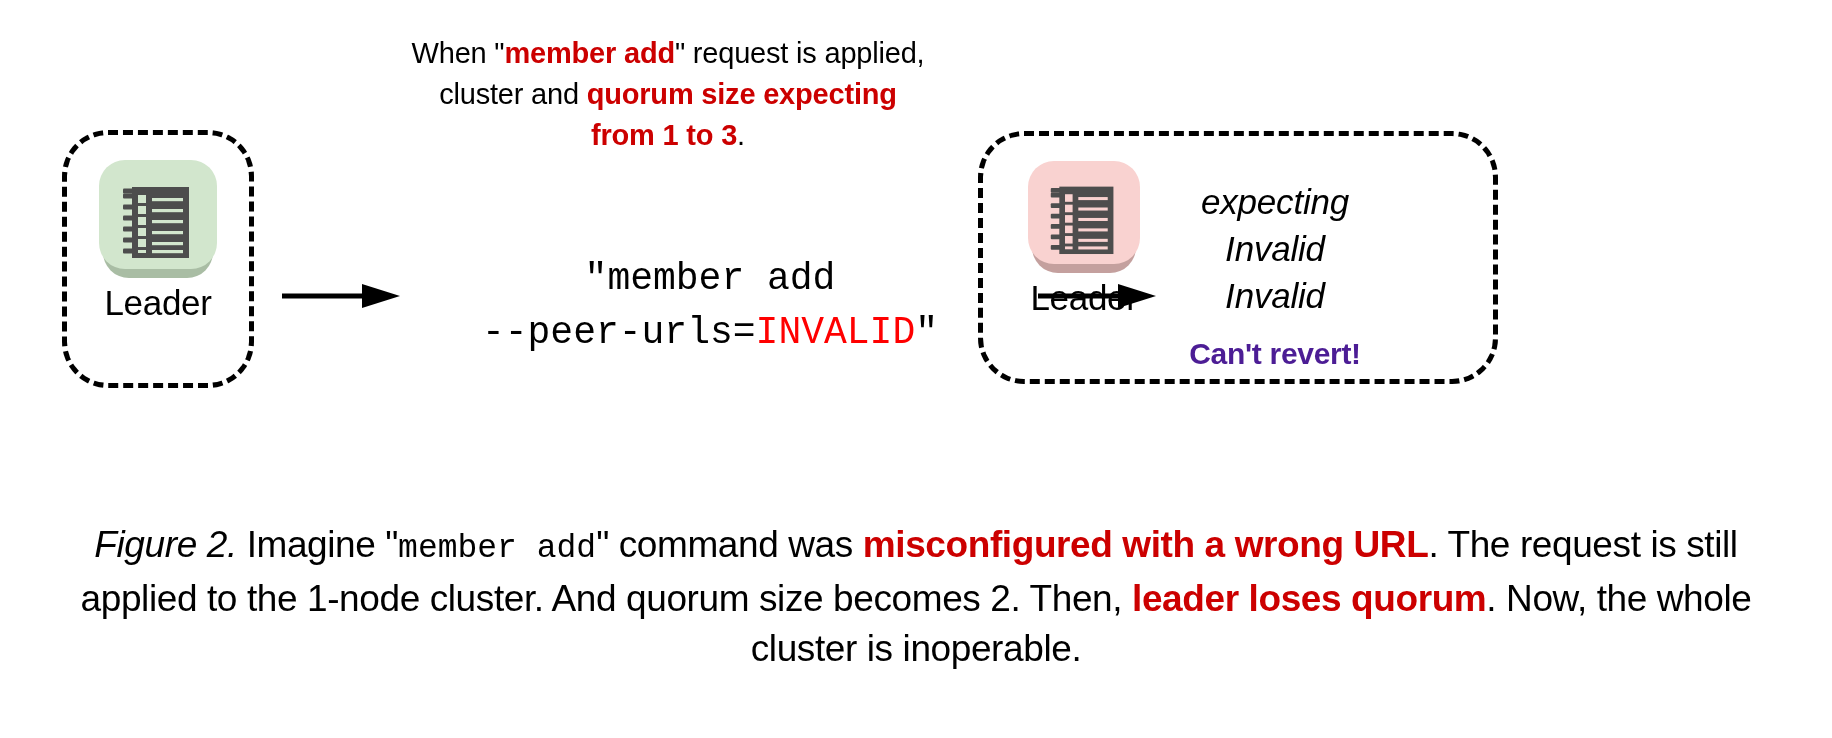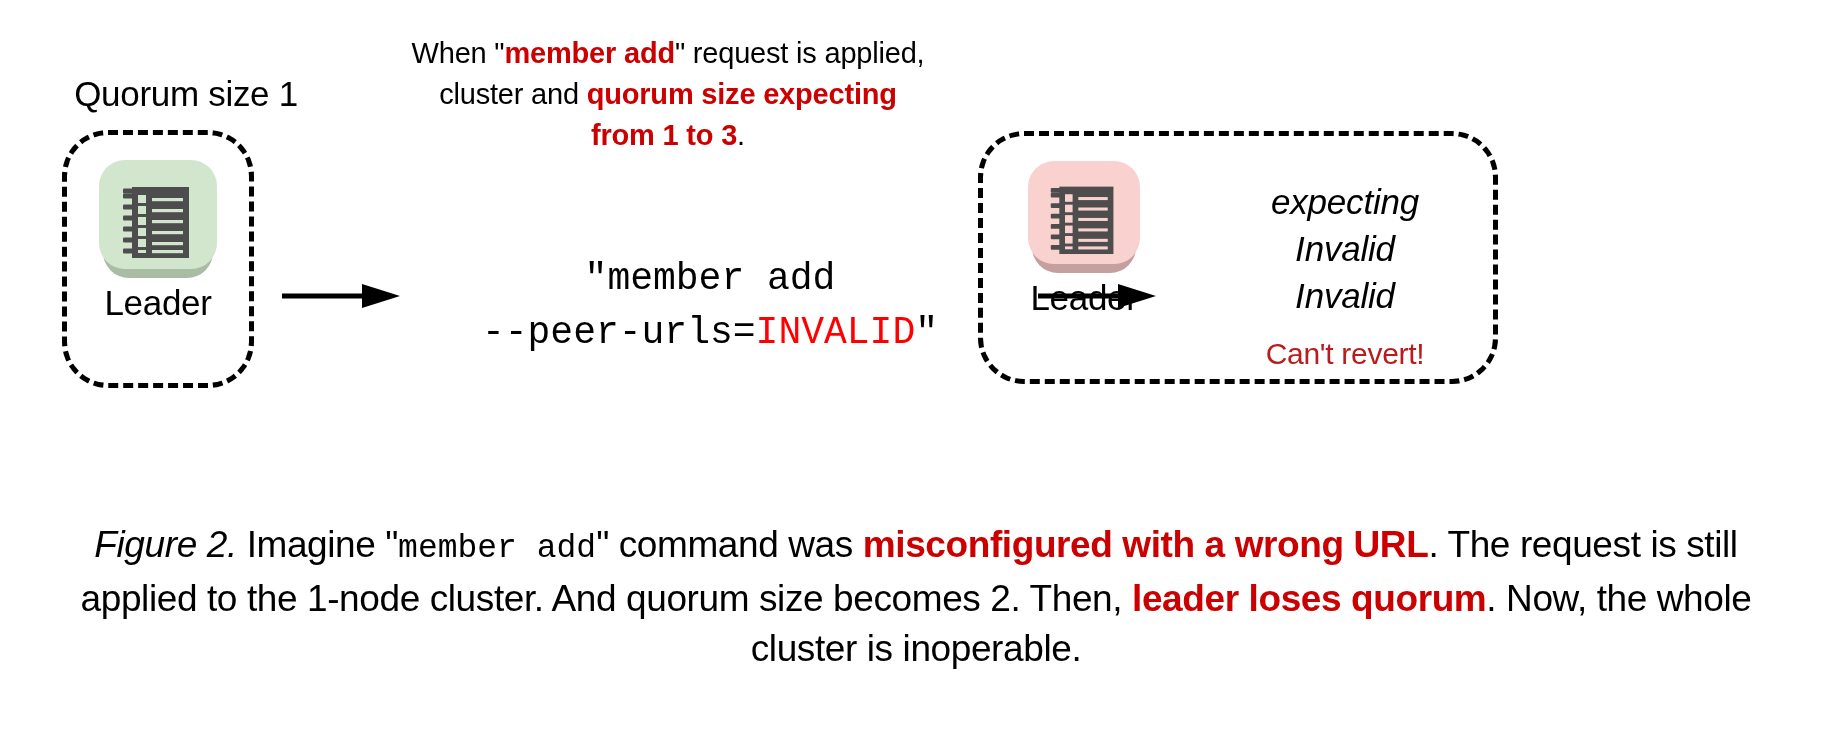--- a/index.html
+++ b/index.html
@@ -146,36 +146,36 @@
     font-family: "Liberation Mono", "DejaVu Sans Mono", monospace;
     font-size: 38px;
     line-height: 54px;
     letter-spacing: 0px;
     white-space: nowrap;
   }
 
   
   #status-block {
     position: absolute;
-    left: 1210px;
+    left: 1140px;
     top: 178px;
     width: 270px;
     text-align: center;
   }
   #status-block .status-line {
     font-style: italic;
     font-size: 35px;
     line-height: 47px;
     letter-spacing: -0.2px;
   }
   #status-block .status-warning {
     margin-top: 18px;
     font-size: 30px;
-    font-weight: normal;
-    color: #b91c1c;
+    font-weight: bold;
+    color: #4c1d95;
     letter-spacing: -0.3px;
   }
 
   
   #caption {
     position: absolute;
     left: 46px;
     top: 520px;
     width: 1740px;
     text-align: center;
@@ -192,21 +192,20 @@
 <body>
 
 <div class="stage">
 
   <div class="top-note">
     <div><span>When "</span><span class="red bold">member add</span><span>" request is applied,</span></div>
     <div><span>cluster and </span><span class="red bold">quorum size expecting</span></div>
     <div><span class="red bold">from 1 to 3</span><span>.</span></div>
   </div>
 
-  <div class="group-title" id="title-left">Quorum size 1</div>
 
   <div class="cluster-box" id="cluster-left"></div>
 
   <div class="node" id="node-left">
     <div class="server-icon ic-green">
       <div class="icon-shadow"></div>
       <div class="icon-tile"></div>
       <svg class="icon-svg" viewBox="0 0 118 118">
 
         <g fill="#4d4d4d">

